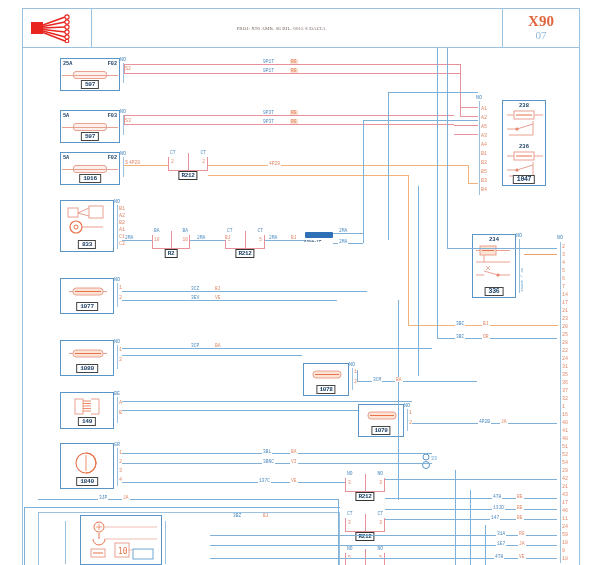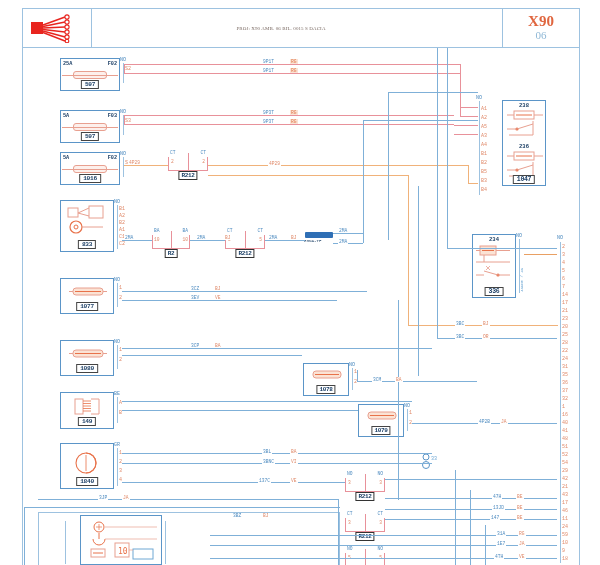--- a/index.html
+++ b/index.html
@@ -135,21 +135,21 @@
           <circle cx="38" cy="19" r="2.1"></circle>
         <circle cx="38" cy="24" r="2.1"></circle>
           <circle cx="38" cy="28" r="1.8"></circle>
       </g>
     </svg>
 
     <div id="hdr-title">PROJ: X90 AMB. 06 BIL. 0015 S DACIA</div>
 
     <div id="hdr-code">
       <div class="big">X90</div>
-      <div class="small">06</div>
+      <div class="small">07</div>
     </div>
   </div>
 
   <div class="frame" style="left:22px;top:48px;width:556px;height:517px;border-top:none;"></div>
 
   <div class="comp fbox" style="left:60px;top:58px;">
     <div class="fhdr">
       <span>25A</span>
       <span>F02</span>
     </div>

